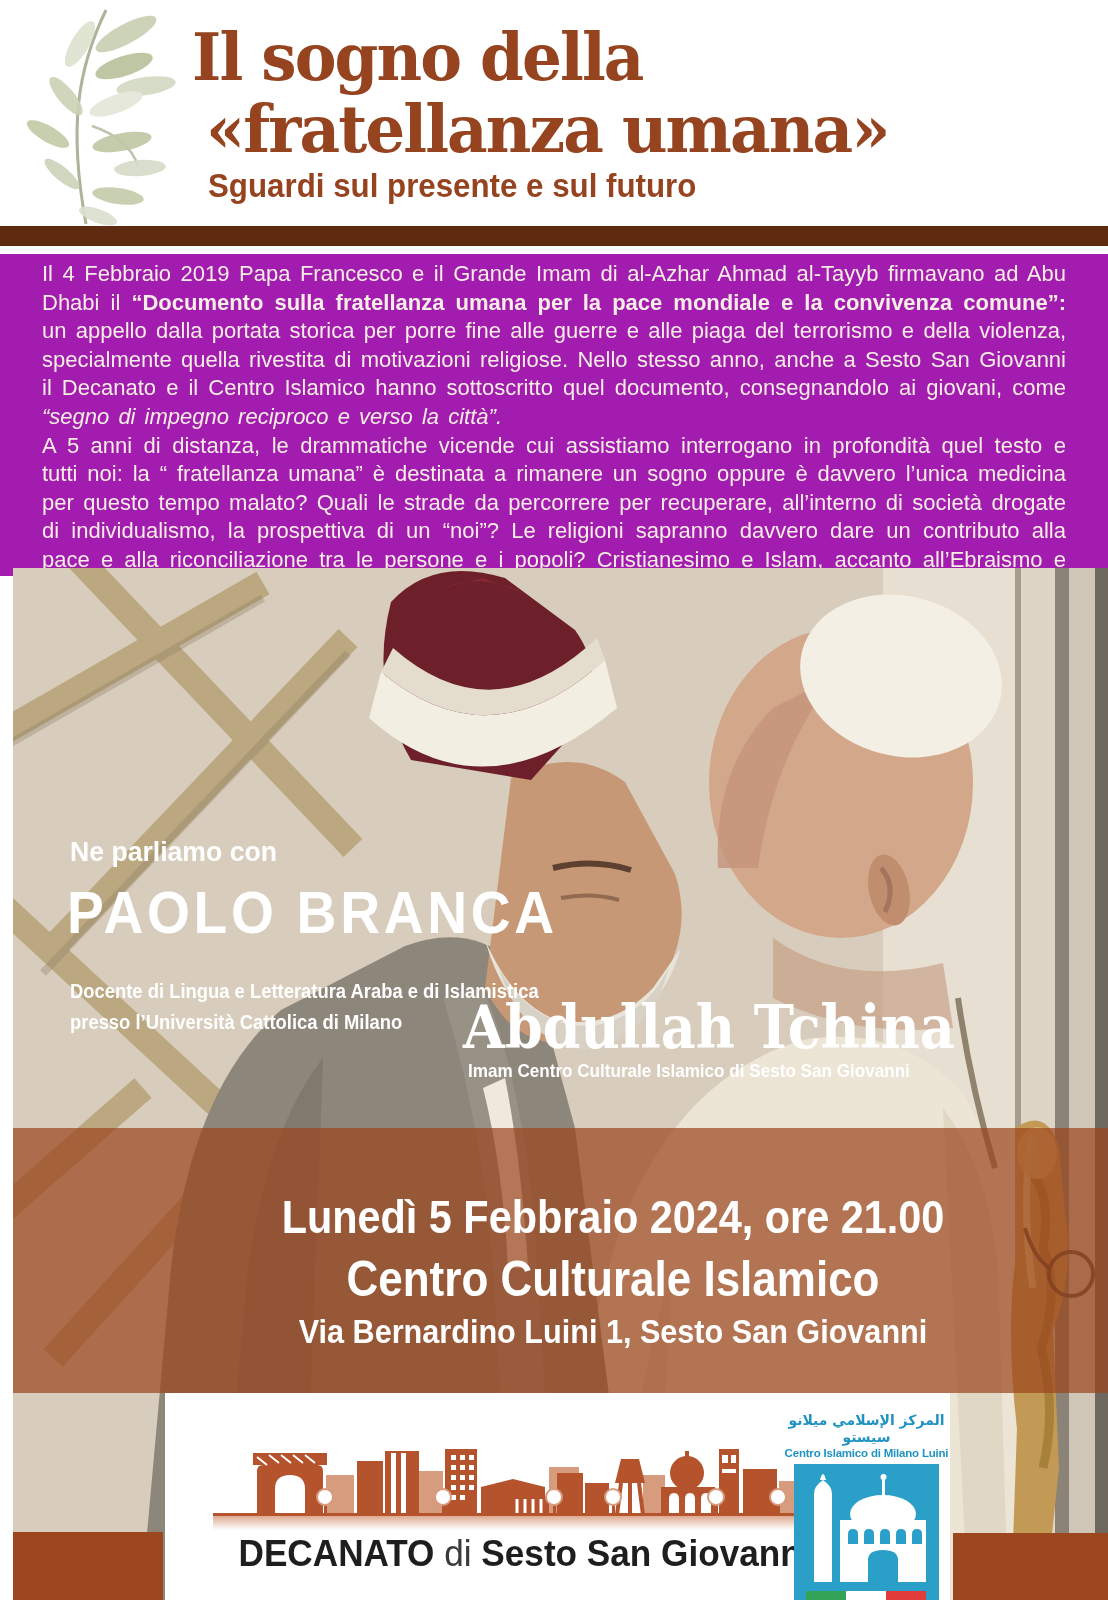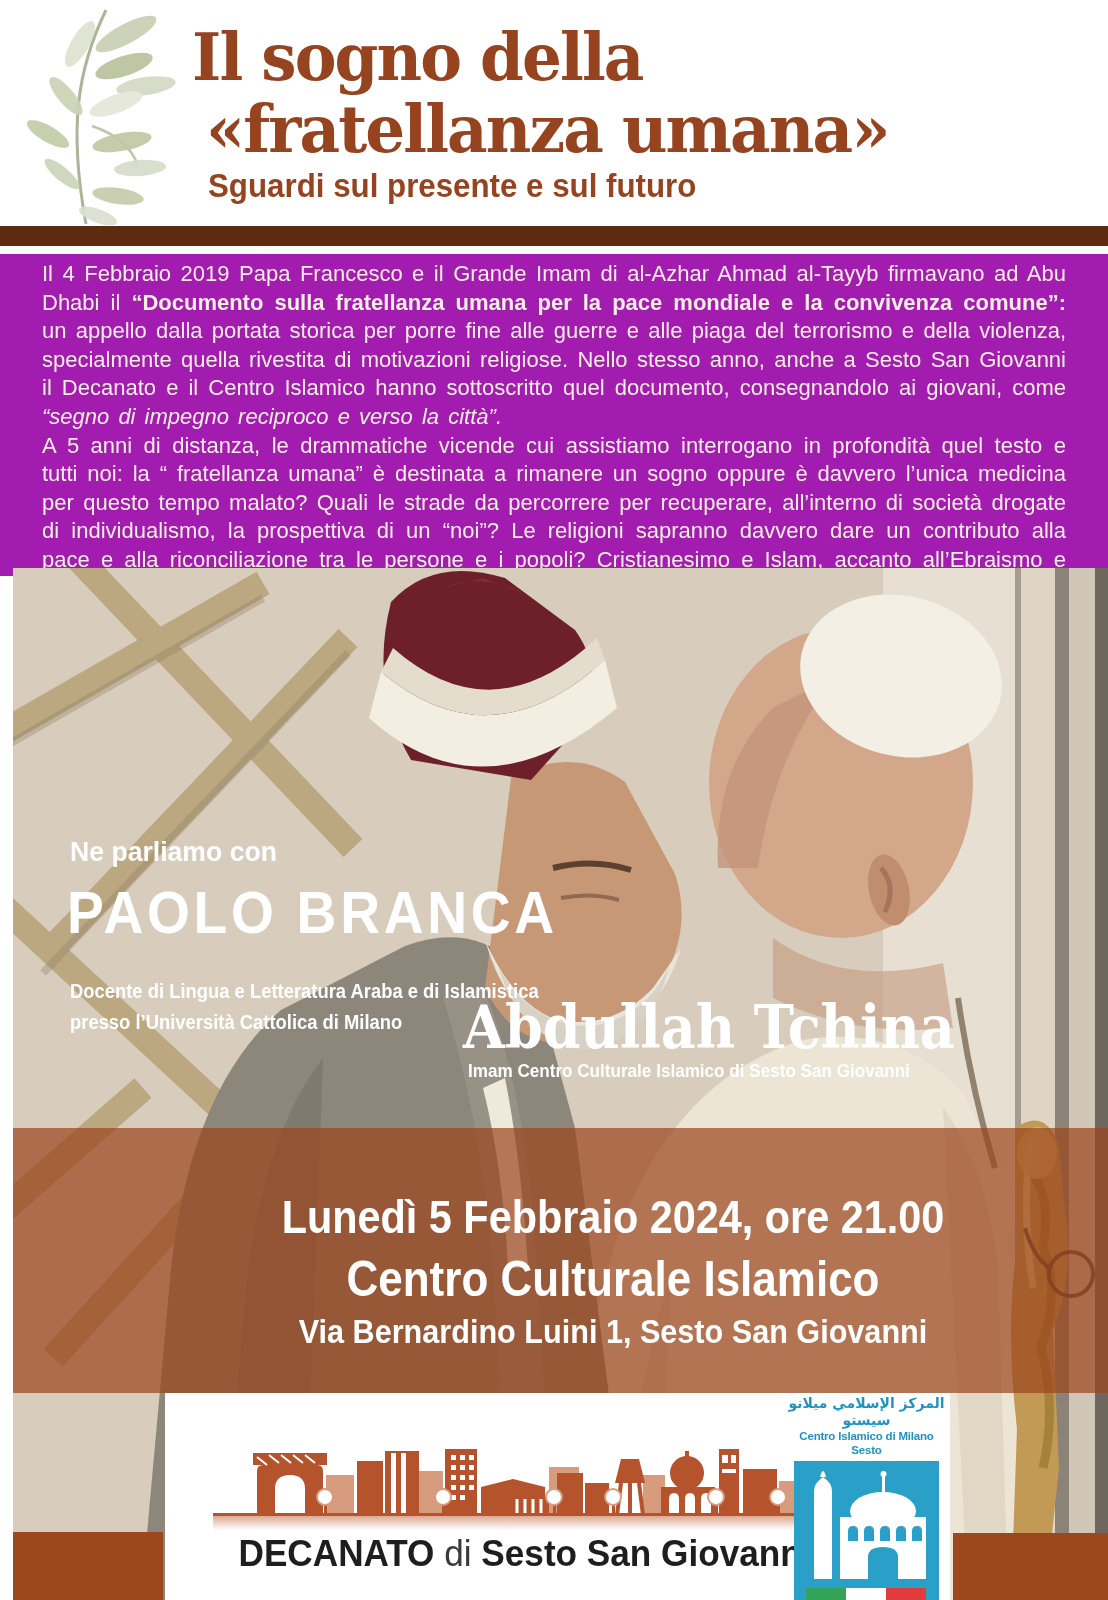--- a/index.html
+++ b/index.html
@@ -52,21 +52,21 @@
 
   
   .footer-panel{position:absolute;left:152px;top:825px;width:785px;height:207px;background:#ffffff;}
   .skyline{position:absolute;left:48px;top:52px;}
   .decanato-wordmark{position:absolute;left:30px;top:140px;width:660px;text-align:center;
                      color:#1e1e1e;font-size:37px;font-weight:bold;white-space:nowrap;
                      transform:scaleX(.95);transform-origin:center top;}
   .decanato-wordmark .w-light{font-weight:400;color:#3a3a3a;}
 
   .islamic-logo{position:absolute;left:618px;top:2px;width:167px;text-align:center;color:#2193c2;}
-  .islamic-arabic{font-family:"DejaVu Sans",sans-serif;font-size:14px;font-weight:bold;line-height:17px;}
+  .islamic-arabic{font-family:"DejaVu Sans",sans-serif;font-size:14px;font-weight:bold;line-height:17px;margin-top:17px;}
   .islamic-latin{font-size:11.5px;font-weight:bold;line-height:14px;letter-spacing:-.2px;}
   .mosque-box{margin-top:4px;}
 
   .corner-block{position:absolute;background:#9c471d;}
   .corner-left{left:0;top:964px;width:150px;height:68px;}
   .corner-right{left:940px;top:965px;width:168px;height:67px;}
 </style>
 </head>
 <body>
 
@@ -297,21 +297,21 @@
         <rect x="0" y="68" width="660" height="3" fill="#b5532c"></rect>
         <rect x="0" y="71" width="660" height="14" fill="url(#fade)"></rect>
       </svg>
 
       <div class="decanato-wordmark">
         <span>DECANATO</span><span class="w-light"> di </span><span>Sesto San Giovanni</span>
       </div>
 
       <div class="islamic-logo">
         <div class="islamic-arabic">المركز الإسلامي ميلانو سيستو</div>
-        <div class="islamic-latin">Centro Islamico di Milano Sesto</div>
+        <div class="islamic-latin">Centro Islamico di Milano Luini</div>
         <svg class="mosque-box" width="145" height="150" viewBox="0 0 145 150">
           <rect width="145" height="150" fill="#2aa0c8"></rect>
 
           <path d="M20,118 V30 Q20,22 29,16 Q38,22 38,30 V118 Z" fill="#ffffff"></path>
           <path d="M26,16 Q29,4 32,16 Z" fill="#ffffff"></path>
 
           <rect x="88" y="14" width="3" height="20" fill="#ffffff"></rect>
           <circle cx="89.5" cy="13" r="3" fill="#ffffff"></circle>
           <ellipse cx="89" cy="50" rx="33" ry="19" fill="#ffffff"></ellipse>
 

